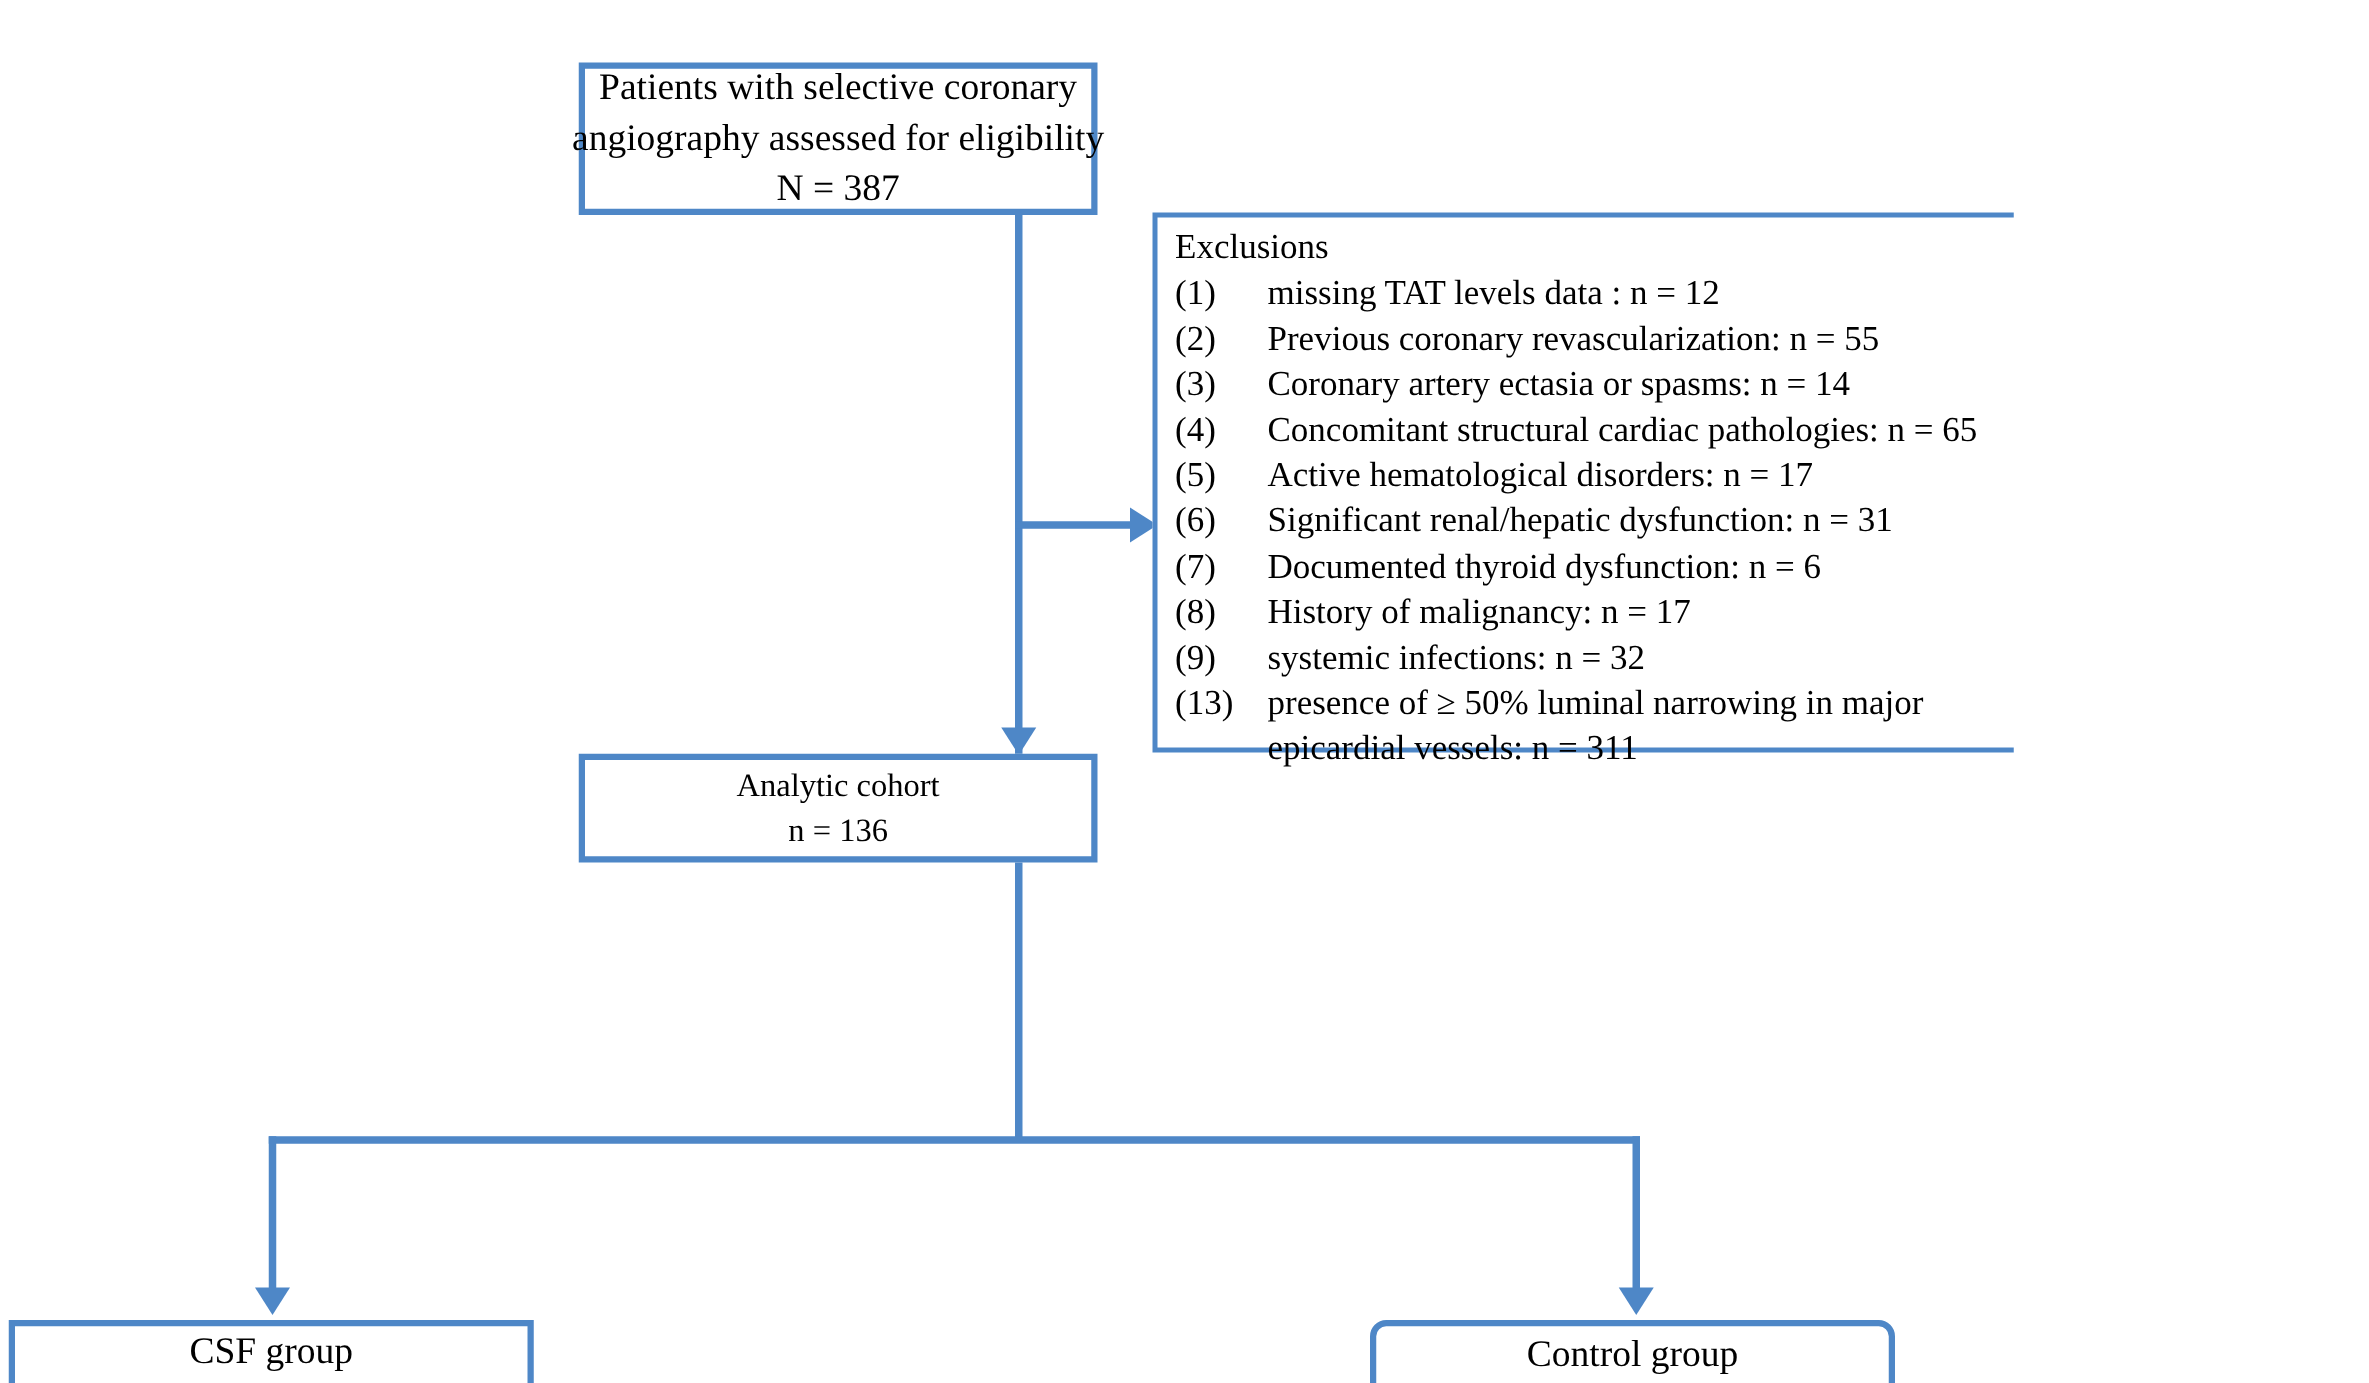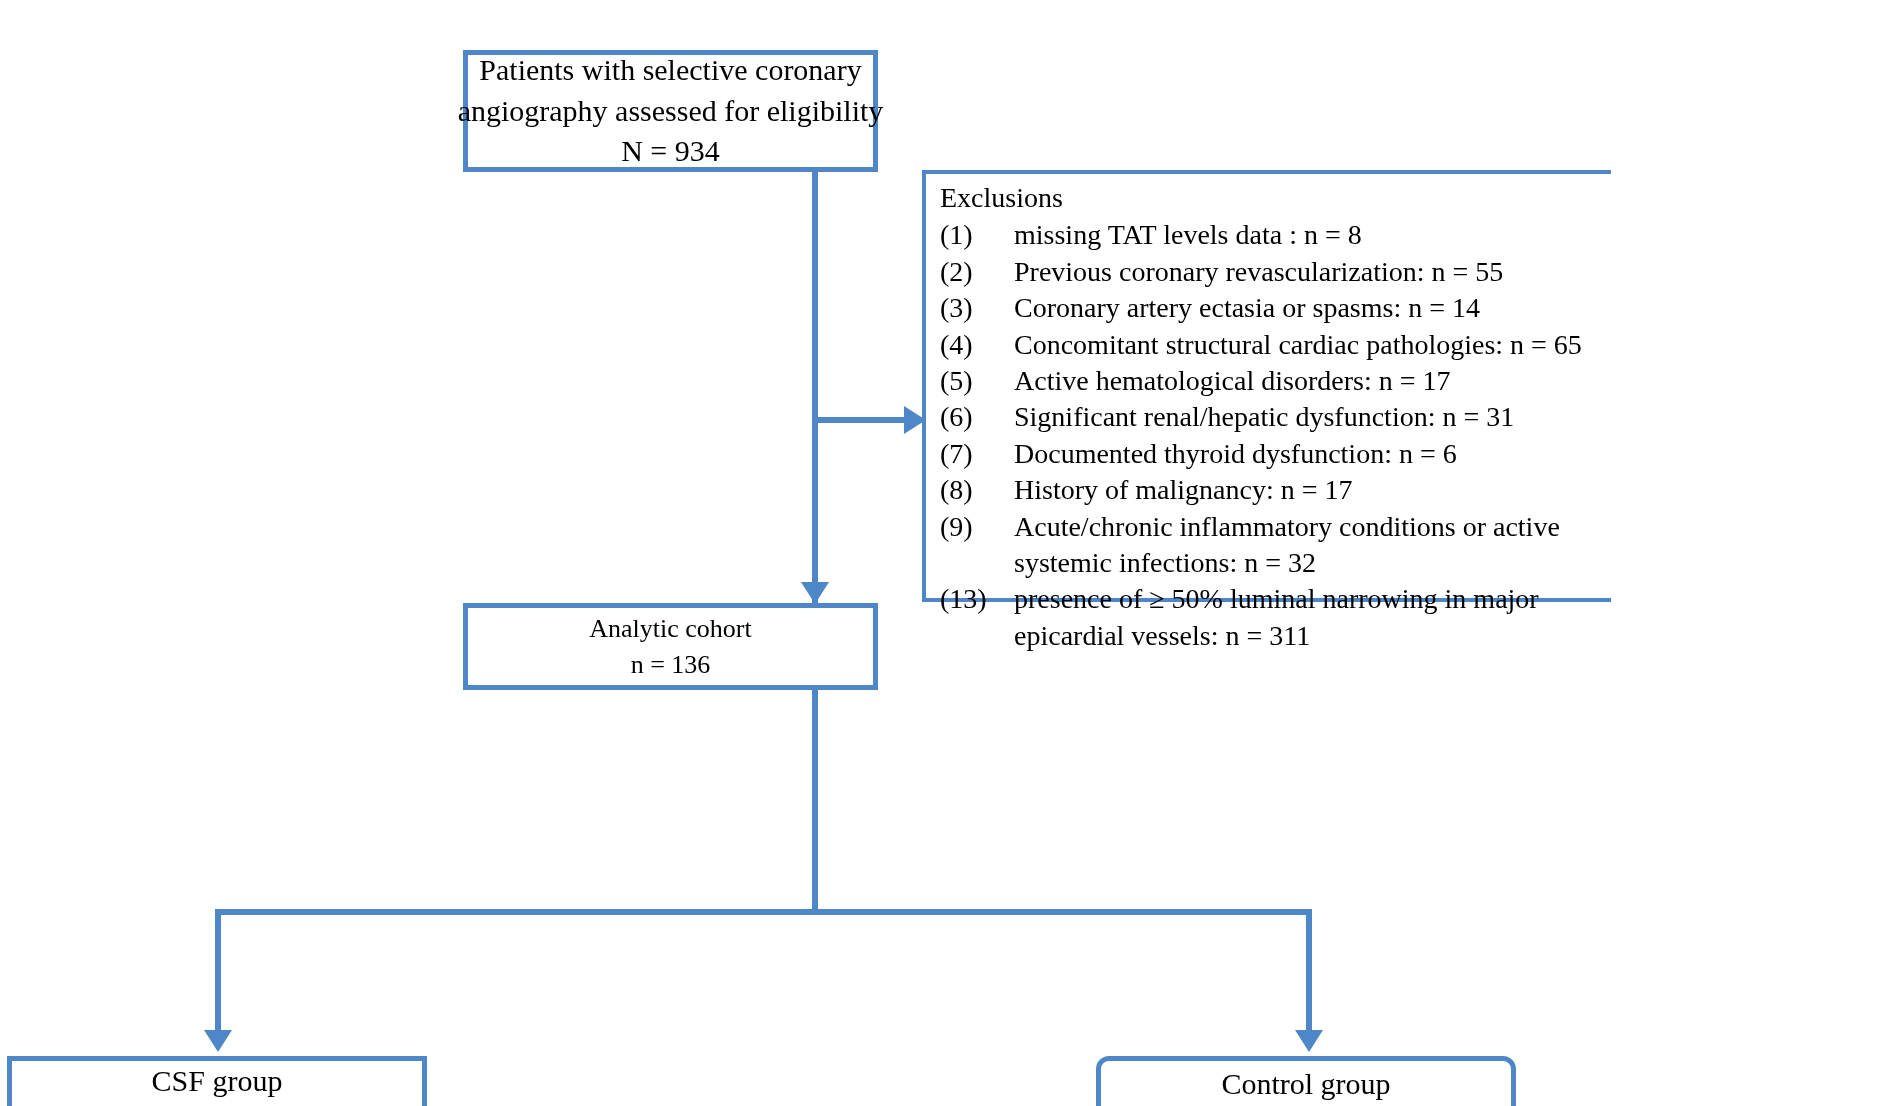--- a/index.html
+++ b/index.html
@@ -135,36 +135,36 @@
   }
 </style>
 </head>
 <body>
 
 <div id="canvas">
 
   <div class="flow-box" id="box-eligibility">
     <span class="line">Patients with selective coronary</span>
     <span class="line">angiography assessed for eligibility</span>
-    <span class="line">N = 934</span>
+    <span class="line">N = 387</span>
   </div>
 
   <div class="conn v-line" style="left:812px; top:124px; height:434px;"></div>
 
   <div class="conn h-line" style="left:812px; top:369px; width:100px;"></div>
   <div class="arrow-right" style="left:904px; top:358px;"></div>
 
   <div class="arrow-down" style="left:801px; top:534px;"></div>
 
   <div class="flow-box" id="box-exclusions">
     <span class="excl-title">Exclusions</span>
 
     <div class="excl-item">
       <span class="excl-num">(1)</span>
-      <span class="excl-text">missing TAT levels data : n = 8</span>
+      <span class="excl-text">missing TAT levels data : n = 12</span>
     </div>
 
     <div class="excl-item">
       <span class="excl-num">(2)</span>
       <span class="excl-text">Previous coronary revascularization: n = 55</span>
     </div>
 
     <div class="excl-item">
       <span class="excl-num">(3)</span>
       <span class="excl-text">Coronary artery ectasia or spasms: n = 14</span>
@@ -191,21 +191,20 @@
     </div>
 
     <div class="excl-item">
       <span class="excl-num">(8)</span>
       <span class="excl-text">History of malignancy: n = 17</span>
     </div>
 
     <div class="excl-item">
       <span class="excl-num">(9)</span>
       <span class="excl-text">
-        <span>Acute/chronic inflammatory conditions or active</span>
         <span class="cont">systemic infections: n = 32</span>
       </span>
     </div>
 
     <div class="excl-item">
       <span class="excl-num">(13)</span>
       <span class="excl-text">
         <span>presence of ≥ 50% luminal narrowing in major</span>
         <span class="cont">epicardial vessels: n = 311</span>
       </span>

